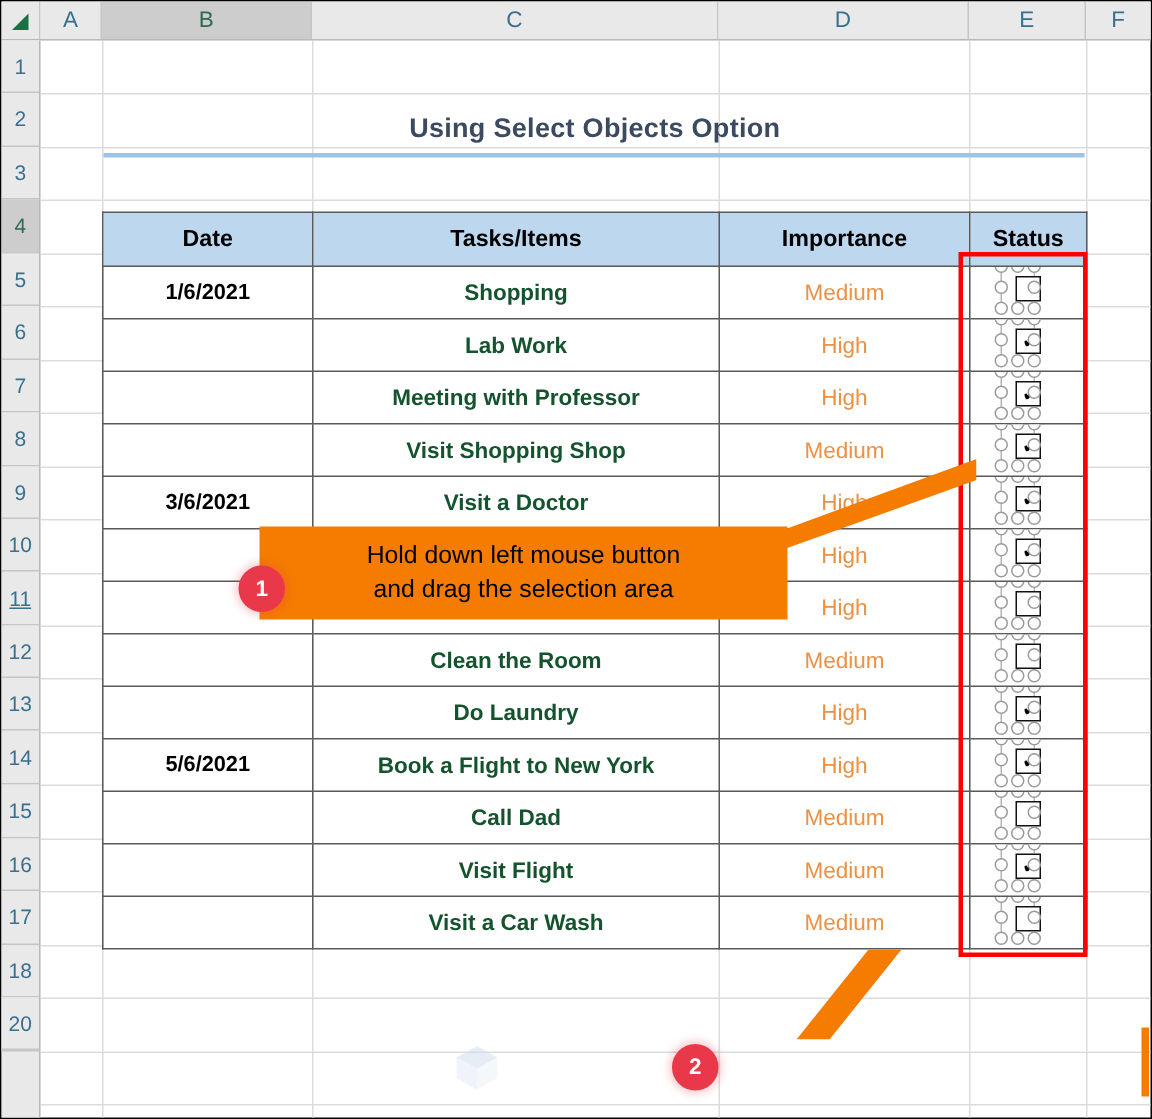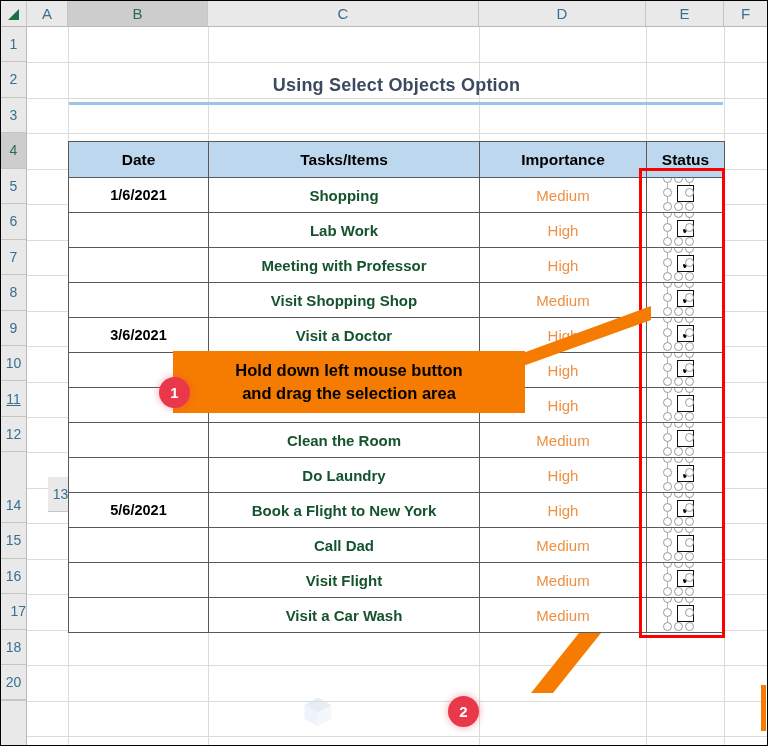--- a/index.html
+++ b/index.html
@@ -210,21 +210,21 @@
   }
 
   
   .callout1 {
     position: absolute;
     left: 172px; top: 350px;
     width: 352px; height: 62px;
     background: #f57c00;
     color: #000000;
     font-size: 16.5px;
-    font-weight: bold;
+    font-weight: normal;
     line-height: 23px;
     text-align: center;
     display: flex;
     align-items: center;
     justify-content: center;
   }
   .callout1-tail {
     position: absolute;
     left: 500px; top: 305px;
     width: 150px; height: 60px;
@@ -351,25 +351,25 @@
         <div class="row-head" style="top: 70.9px; height: 35.45px; line-height: 34.45px;">3</div>
         <div class="row-head sel" style="top: 106.35px; height: 35.45px; line-height: 34.45px;">4</div>
         <div class="row-head" style="top: 141.8px; height: 35.45px; line-height: 34.45px;">5</div>
         <div class="row-head" style="top: 177.25px; height: 35.45px; line-height: 34.45px;">6</div>
         <div class="row-head" style="top: 212.7px; height: 35.45px; line-height: 34.45px;">7</div>
         <div class="row-head" style="top: 248.15px; height: 35.45px; line-height: 34.45px;">8</div>
         <div class="row-head" style="top: 283.6px; height: 35.45px; line-height: 34.45px;">9</div>
         <div class="row-head" style="top: 319.05px; height: 35.45px; line-height: 34.45px;">10</div>
         <div class="row-head" style="top: 354.5px; height: 35.45px; line-height: 34.45px; text-decoration: underline;">11</div>
         <div class="row-head" style="top: 389.95px; height: 35.45px; line-height: 34.45px;">12</div>
-        <div class="row-head" style="top: 450px; height: 35.45px; line-height: 34.45px; margin-left: 47px;">13</div>
+        <div class="row-head" style="top: 425px; height: 35.45px; line-height: 34.45px;">13</div>
         <div class="row-head" style="top: 460.85px; height: 35.45px; line-height: 34.45px;">14</div>
         <div class="row-head" style="top: 496.3px; height: 35.45px; line-height: 34.45px;">15</div>
         <div class="row-head" style="top: 531.75px; height: 35.45px; line-height: 34.45px;">16</div>
-        <div class="row-head" style="top: 567.2px; height: 35.45px; line-height: 34.45px; text-align: right;">17</div>
+        <div class="row-head" style="top: 567.2px; height: 35.45px; line-height: 34.45px;">17</div>
         <div class="row-head" style="top: 602.65px; height: 35.45px; line-height: 34.45px;">18</div>
         <div class="row-head" style="top: 638.1px; height: 35.45px; line-height: 34.45px;">19</div>
         <div class="row-head" style="top: 638px; height: 35px; line-height: 34.45px;">20</div>
       </div>
   </div>
 
   <div class="sheet-title">Using Select Objects Option</div>
   <div class="title-rule"></div>
 
   <table class="tbl">

